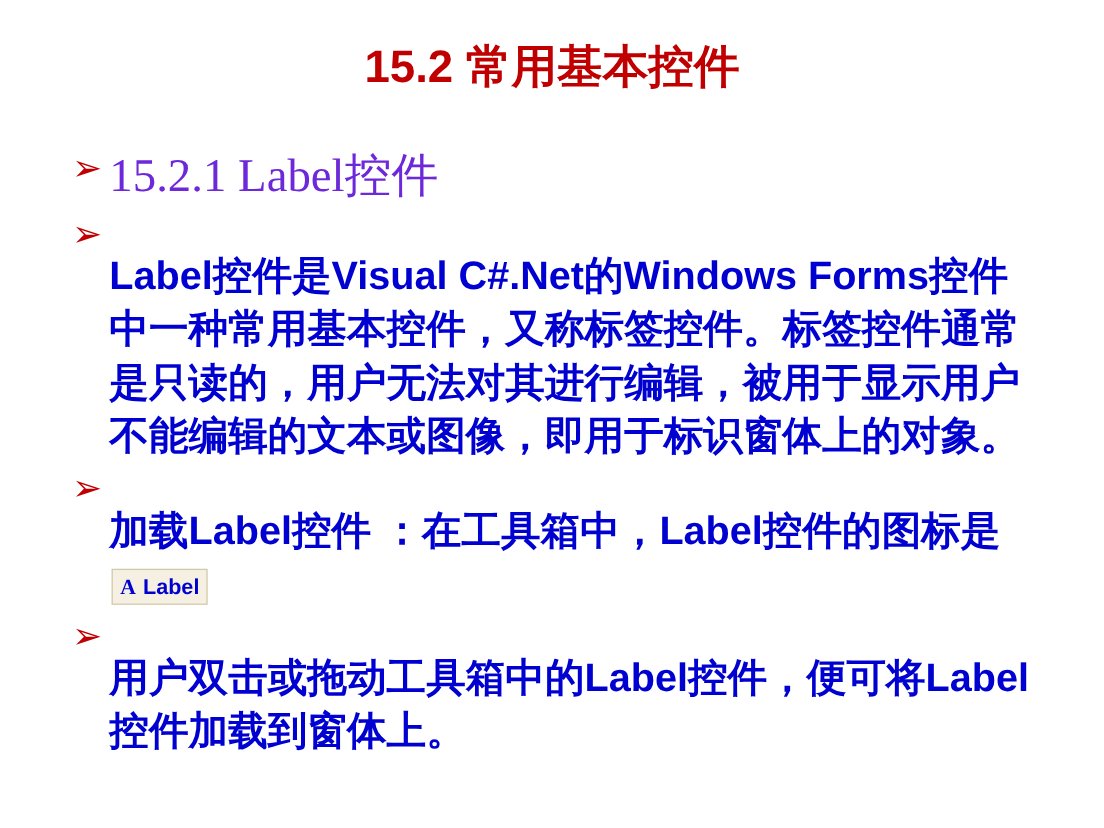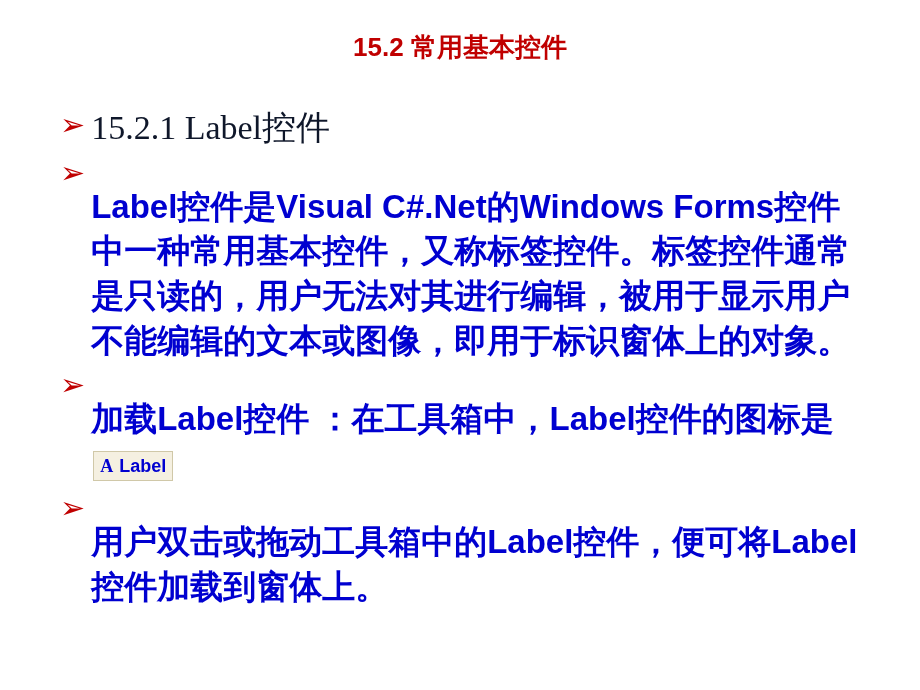--- a/index.html
+++ b/index.html
@@ -13,21 +13,21 @@
       background: #ffffff;
       font-family: "SimSun", "宋体", serif;
       overflow: hidden;
       position: relative;
     }
     .slide {
       padding: 30px 60px 30px 60px;
     }
     .title {
       color: #c00000;
-      font-size: 26px;
+      font-size: 38px;
       font-weight: bold;
       text-align: center;
       margin-bottom: 40px;
       font-family: "SimHei", "黑体", sans-serif;
     }
     .bullet-list {
       list-style: none;
     }
     .bullet-item {
       display: flex;
@@ -43,22 +43,22 @@
       line-height: 1.35;
     }
     .bullet-text {
       color: #0000d0;
       font-size: 33px;
       font-weight: bold;
       font-family: "SimHei", "黑体", sans-serif;
       margin-top: 32px;
     }
     .bullet-text-1 {
-      color: #0f172a;
-      font-size: 34px;
+      color: #6d28d9;
+      font-size: 39px;
       font-weight: normal;
       font-family: "SimSun", "宋体", serif;
     }
     .label-icon {
       display: inline-block;
       background: #f5f0e1;
       border: 1px solid #d0c8a8;
       padding: 2px 6px;
       font-size: 18px;
       font-family: Tahoma, sans-serif;

